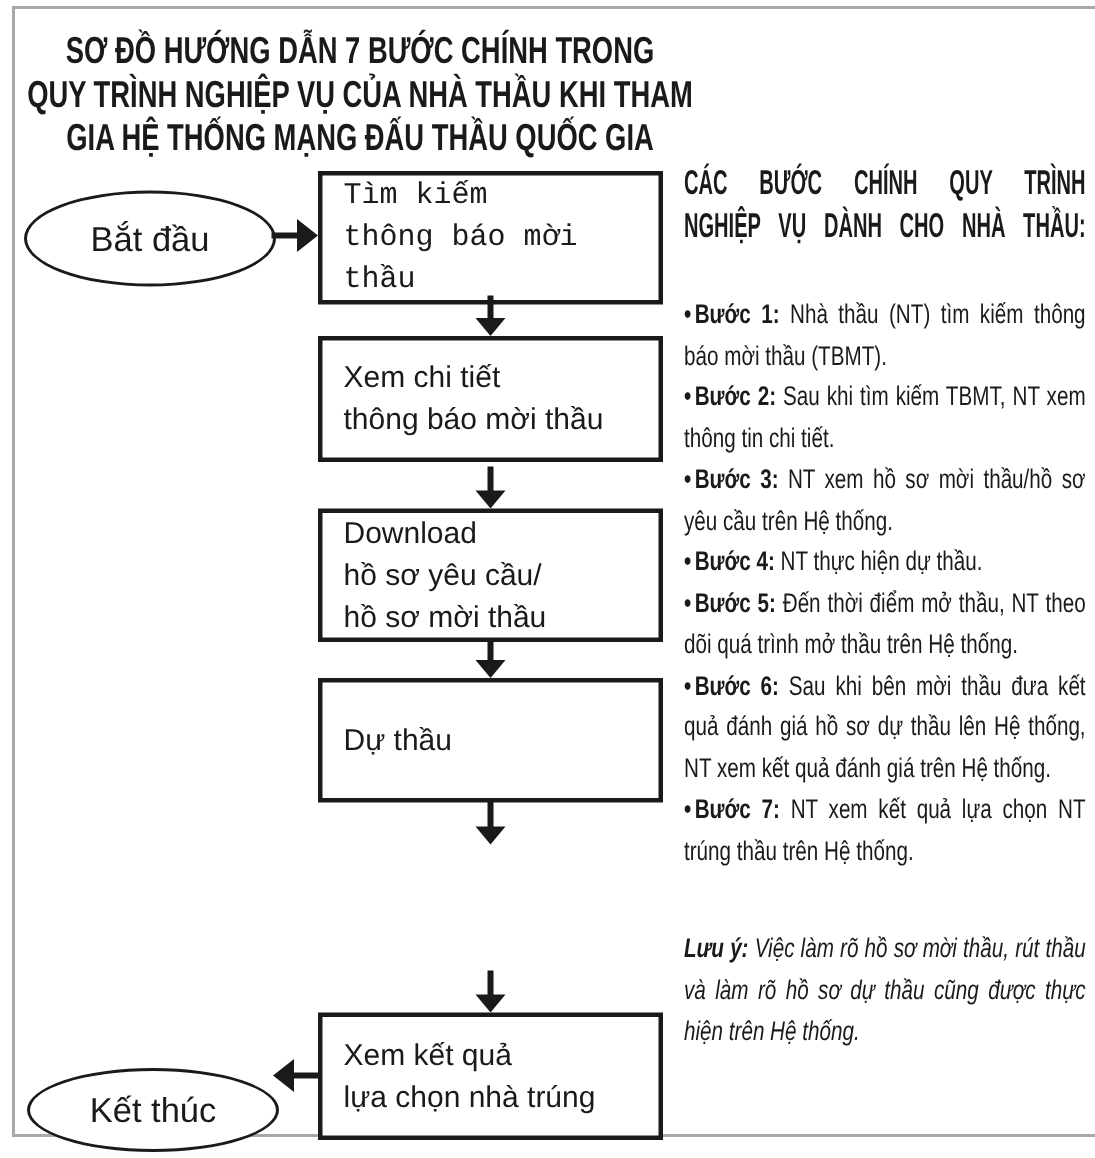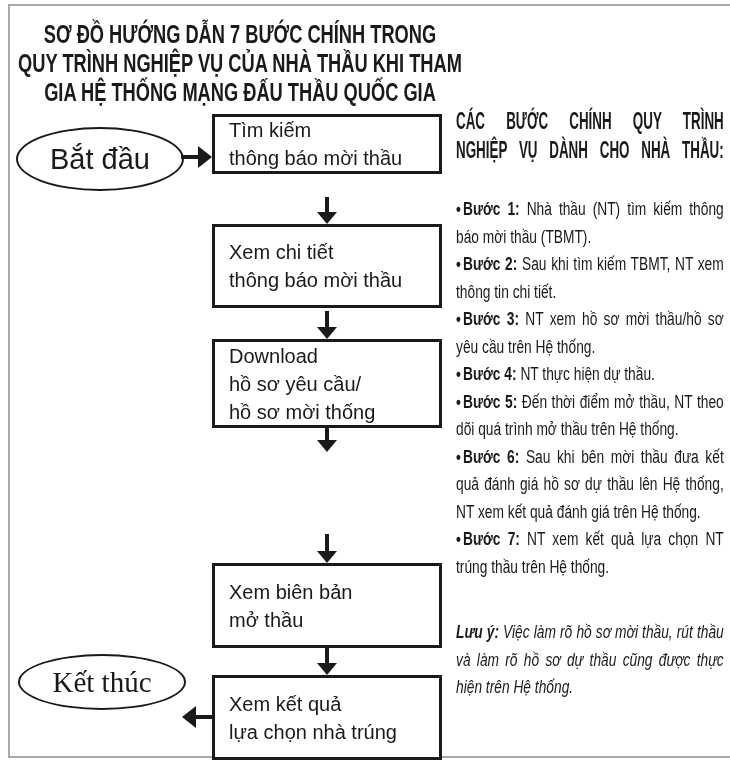--- a/index.html
+++ b/index.html
@@ -17,34 +17,34 @@
   .title {
     position:absolute; left:-80px; top:20px; width:640px;
     font-size:25px; line-height:29px; font-weight:bold;
     text-align:center; white-space:pre-line; color:#1a1a1a;
     transform:scaleX(0.73); transform-origin:50% 0;
   }
   
   .terminal {
     position:absolute; border:2px solid #1a1a1a; border-radius:50%;
     background:#fff; display:flex; align-items:center; justify-content:center;
-    font-size:29px; color:#1a1a1a;
+    font-size:23px; color:#1a1a1a;
   }
   .t-start { left:16px; top:127px; width:164px; height:60px; }
-  .t-end   { left:18px; top:654px; width:164px; height:52px;font-family:Liberation Serif, serif; }
+  .t-end   { left:18px; top:712px; width:164px; height:52px; }
   .box {
     position:absolute; left:212px; width:230px; box-sizing:border-box;
     border:3px solid #1a1a1a; background:#fff;
     display:flex; align-items:center;
   }
   .box .lbl {
     padding-left:14px; font-size:20px; line-height:28px;
     white-space:pre-line; color:#1a1a1a;
   }
-  .b1 { top:114px; height:60px; }
+  .b1 { top:114px; height:89px;font-family:Liberation Mono, monospace; }
   .b2 { top:224px; height:84px; }
   .b3 { top:339px; height:89px; }
   .b4 { top:452px; height:83px; }
   .b5 { top:563px; height:85px; }
   .b6 { top:675px; height:85px; }
   .va { position:absolute; left:317px; width:20px; }
   .va .shaft { position:absolute; left:8px; width:4px; top:0; bottom:9px; background:#1a1a1a; }
   .va .head  { position:absolute; bottom:0; left:0; width:0; height:0;
                border-left:10px solid transparent; border-right:10px solid transparent;
                border-top:12px solid #1a1a1a; }
@@ -117,36 +117,35 @@
 thông báo mời thầu</span>
   </div>
   <div class="va va2">
     <span class="shaft"></span>
     <span class="head"></span>
   </div>
 
   <div class="box b3">
     <span class="lbl">Download
 hồ sơ yêu cầu/
-hồ sơ mời thống</span>
+hồ sơ mời thầu</span>
   </div>
   <div class="va va3">
     <span class="shaft"></span>
     <span class="head"></span>
   </div>
 
+  <div class="box b4">
+    <span class="lbl">Dự thầu</span>
+  </div>
   <div class="va va4">
     <span class="shaft"></span>
     <span class="head"></span>
   </div>
 
-  <div class="box b5">
-    <span class="lbl">Xem biên bản
-mở thầu</span>
-  </div>
   <div class="va va5">
     <span class="shaft"></span>
     <span class="head"></span>
   </div>
 
   <div class="box b6">
     <span class="lbl">Xem kết quả
 lựa chọn nhà trúng</span>
   </div>
 

